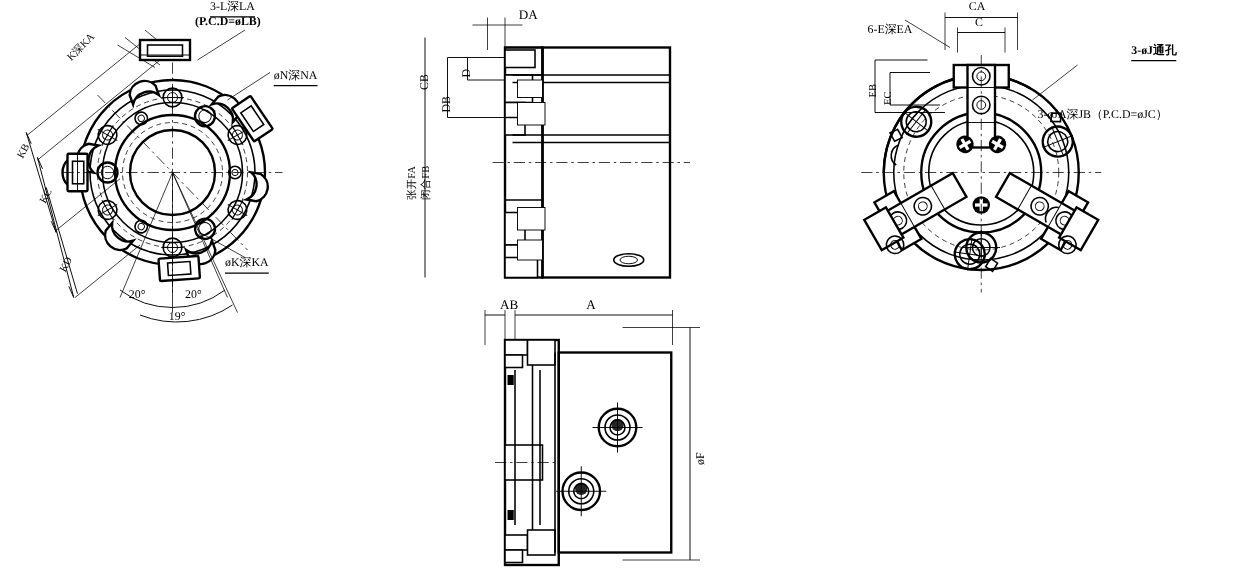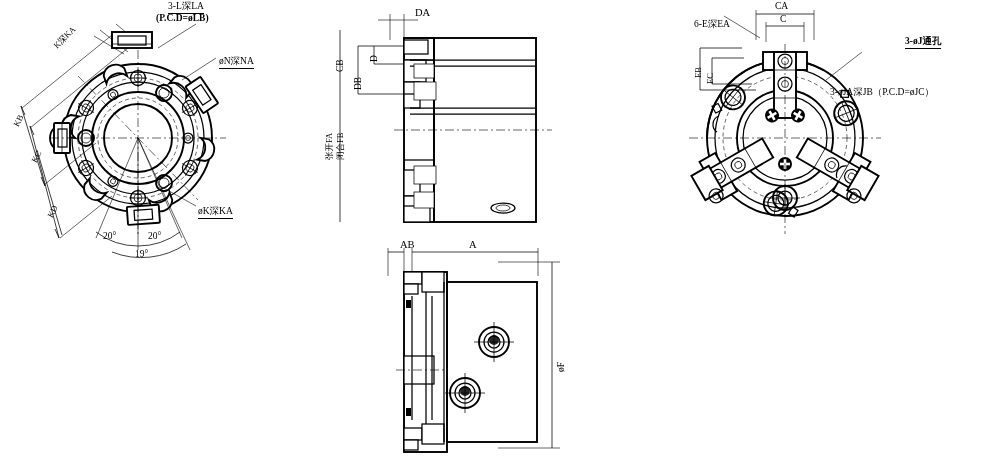--- a/index.html
+++ b/index.html
@@ -436,21 +436,21 @@
         </g>
 
         <line class="ct" x1="396" y1="370" x2="448" y2="370"></line>
       </g>
     </g>
   </svg>
 
   <div class="lbl s9 ul" style="left:168px;top:2px;">3-L深LA</div>
   <div class="lbl s9" style="left:156px;top:14px;font-weight:bold;">(P.C.D=øLB)</div>
   <div class="lbl s9 ul" style="left:219px;top:57px;">øN深NA</div>
-  <div class="lbl s9 ul" style="left:198px;top:207px;">øK深KA</div>
+  <div class="lbl s9 ul" style="left:180px;top:207px;">øK深KA</div>
   <div class="lbl s85 rot45" style="left:52px;top:44px;">K深KA</div>
   <div class="lbl s85 rot62" style="left:12px;top:124px;">KB</div>
   <div class="lbl s85 rot62" style="left:30px;top:160px;">KC</div>
   <div class="lbl s85 rot62" style="left:46px;top:215px;">KD</div>
   <div class="lbl s9" style="left:103px;top:232px;">20°</div>
   <div class="lbl s9" style="left:148px;top:232px;">20°</div>
   <div class="lbl s9" style="left:135px;top:250px;">19°</div>
 
   <div class="lbl s10" style="left:383px;top:8px;margin-left:32px;">DA</div>
   <div class="lbl s9 rot90" style="left:370px;top:62px;">D</div>

